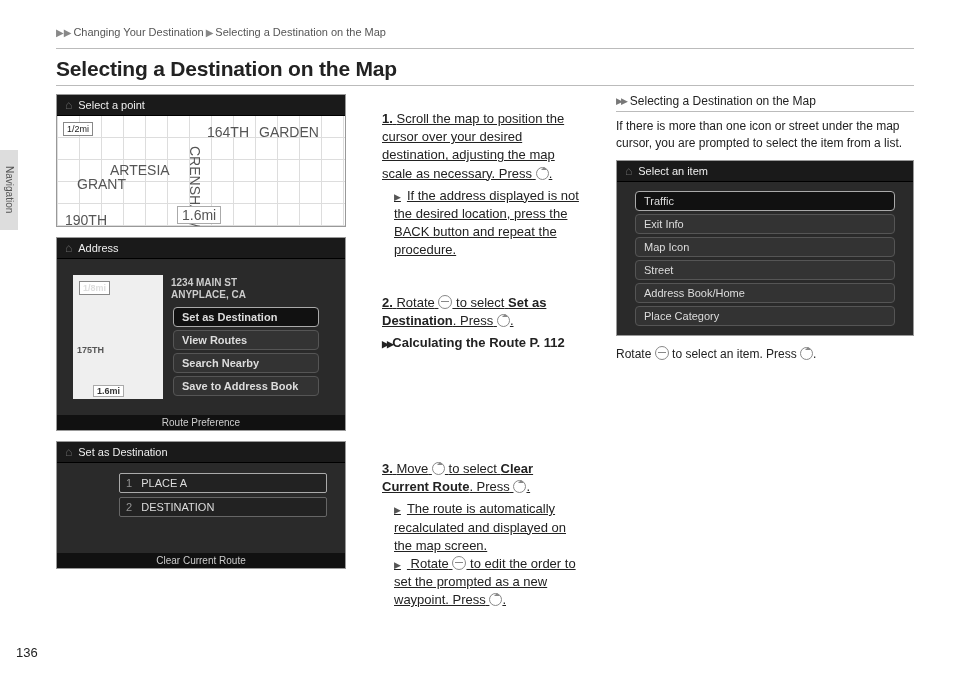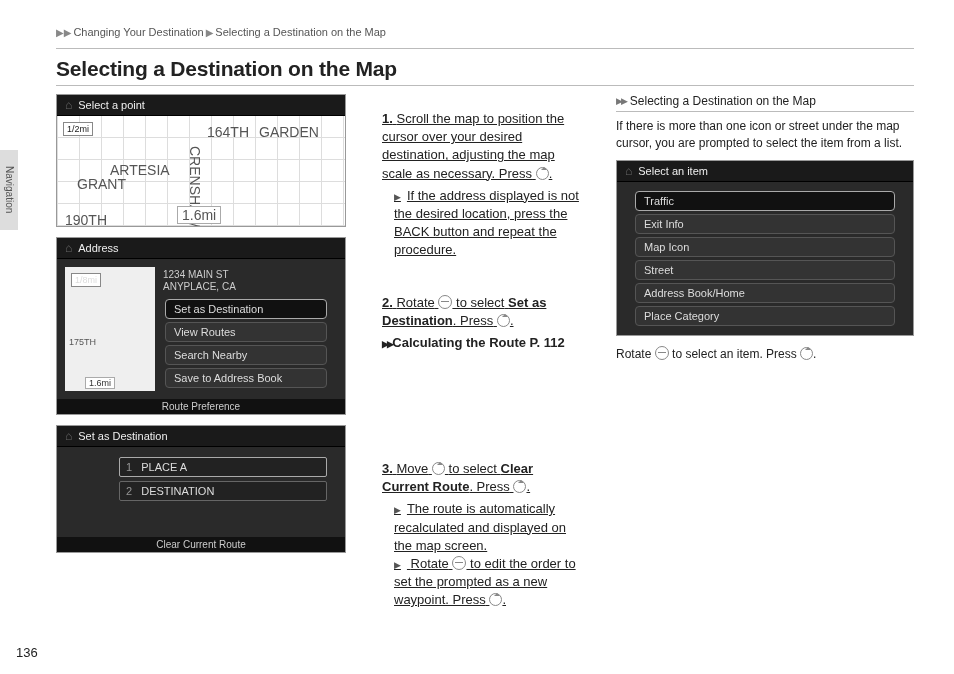--- a/index.html
+++ b/index.html
@@ -185,21 +185,21 @@
             <span style="left:120px; bottom:2px; background:#fff; padding:0 4px; border:1px solid #aaa;">1.6mi</span>
           </div>
         </div>
       </div>
 
       <div class="shot">
         <div class="bar">
           <span class="glyph">⌂</span>
           <span>Address</span>
         </div>
-        <div class="body" style="display:flex; padding:8px;">
+        <div class="body" style="display:flex; padding:16px;font-weight:bold;">
           <div style="width:90px; background:#efefef; position:relative;">
             <span class="scale-tag">1/8mi</span>
             <span style="position:absolute; left:4px; top:70px; font-size:9px; color:#555;">175TH</span>
             <span style="position:absolute; left:20px; bottom:2px; font-size:9px; color:#333; background:#fff; padding:0 3px; border:1px solid #aaa;">1.6mi</span>
           </div>
           <div style="flex:1;">
             <div class="addr-line">
               <div>1234 MAIN ST</div>
               <div>ANYPLACE, CA</div>
             </div>

